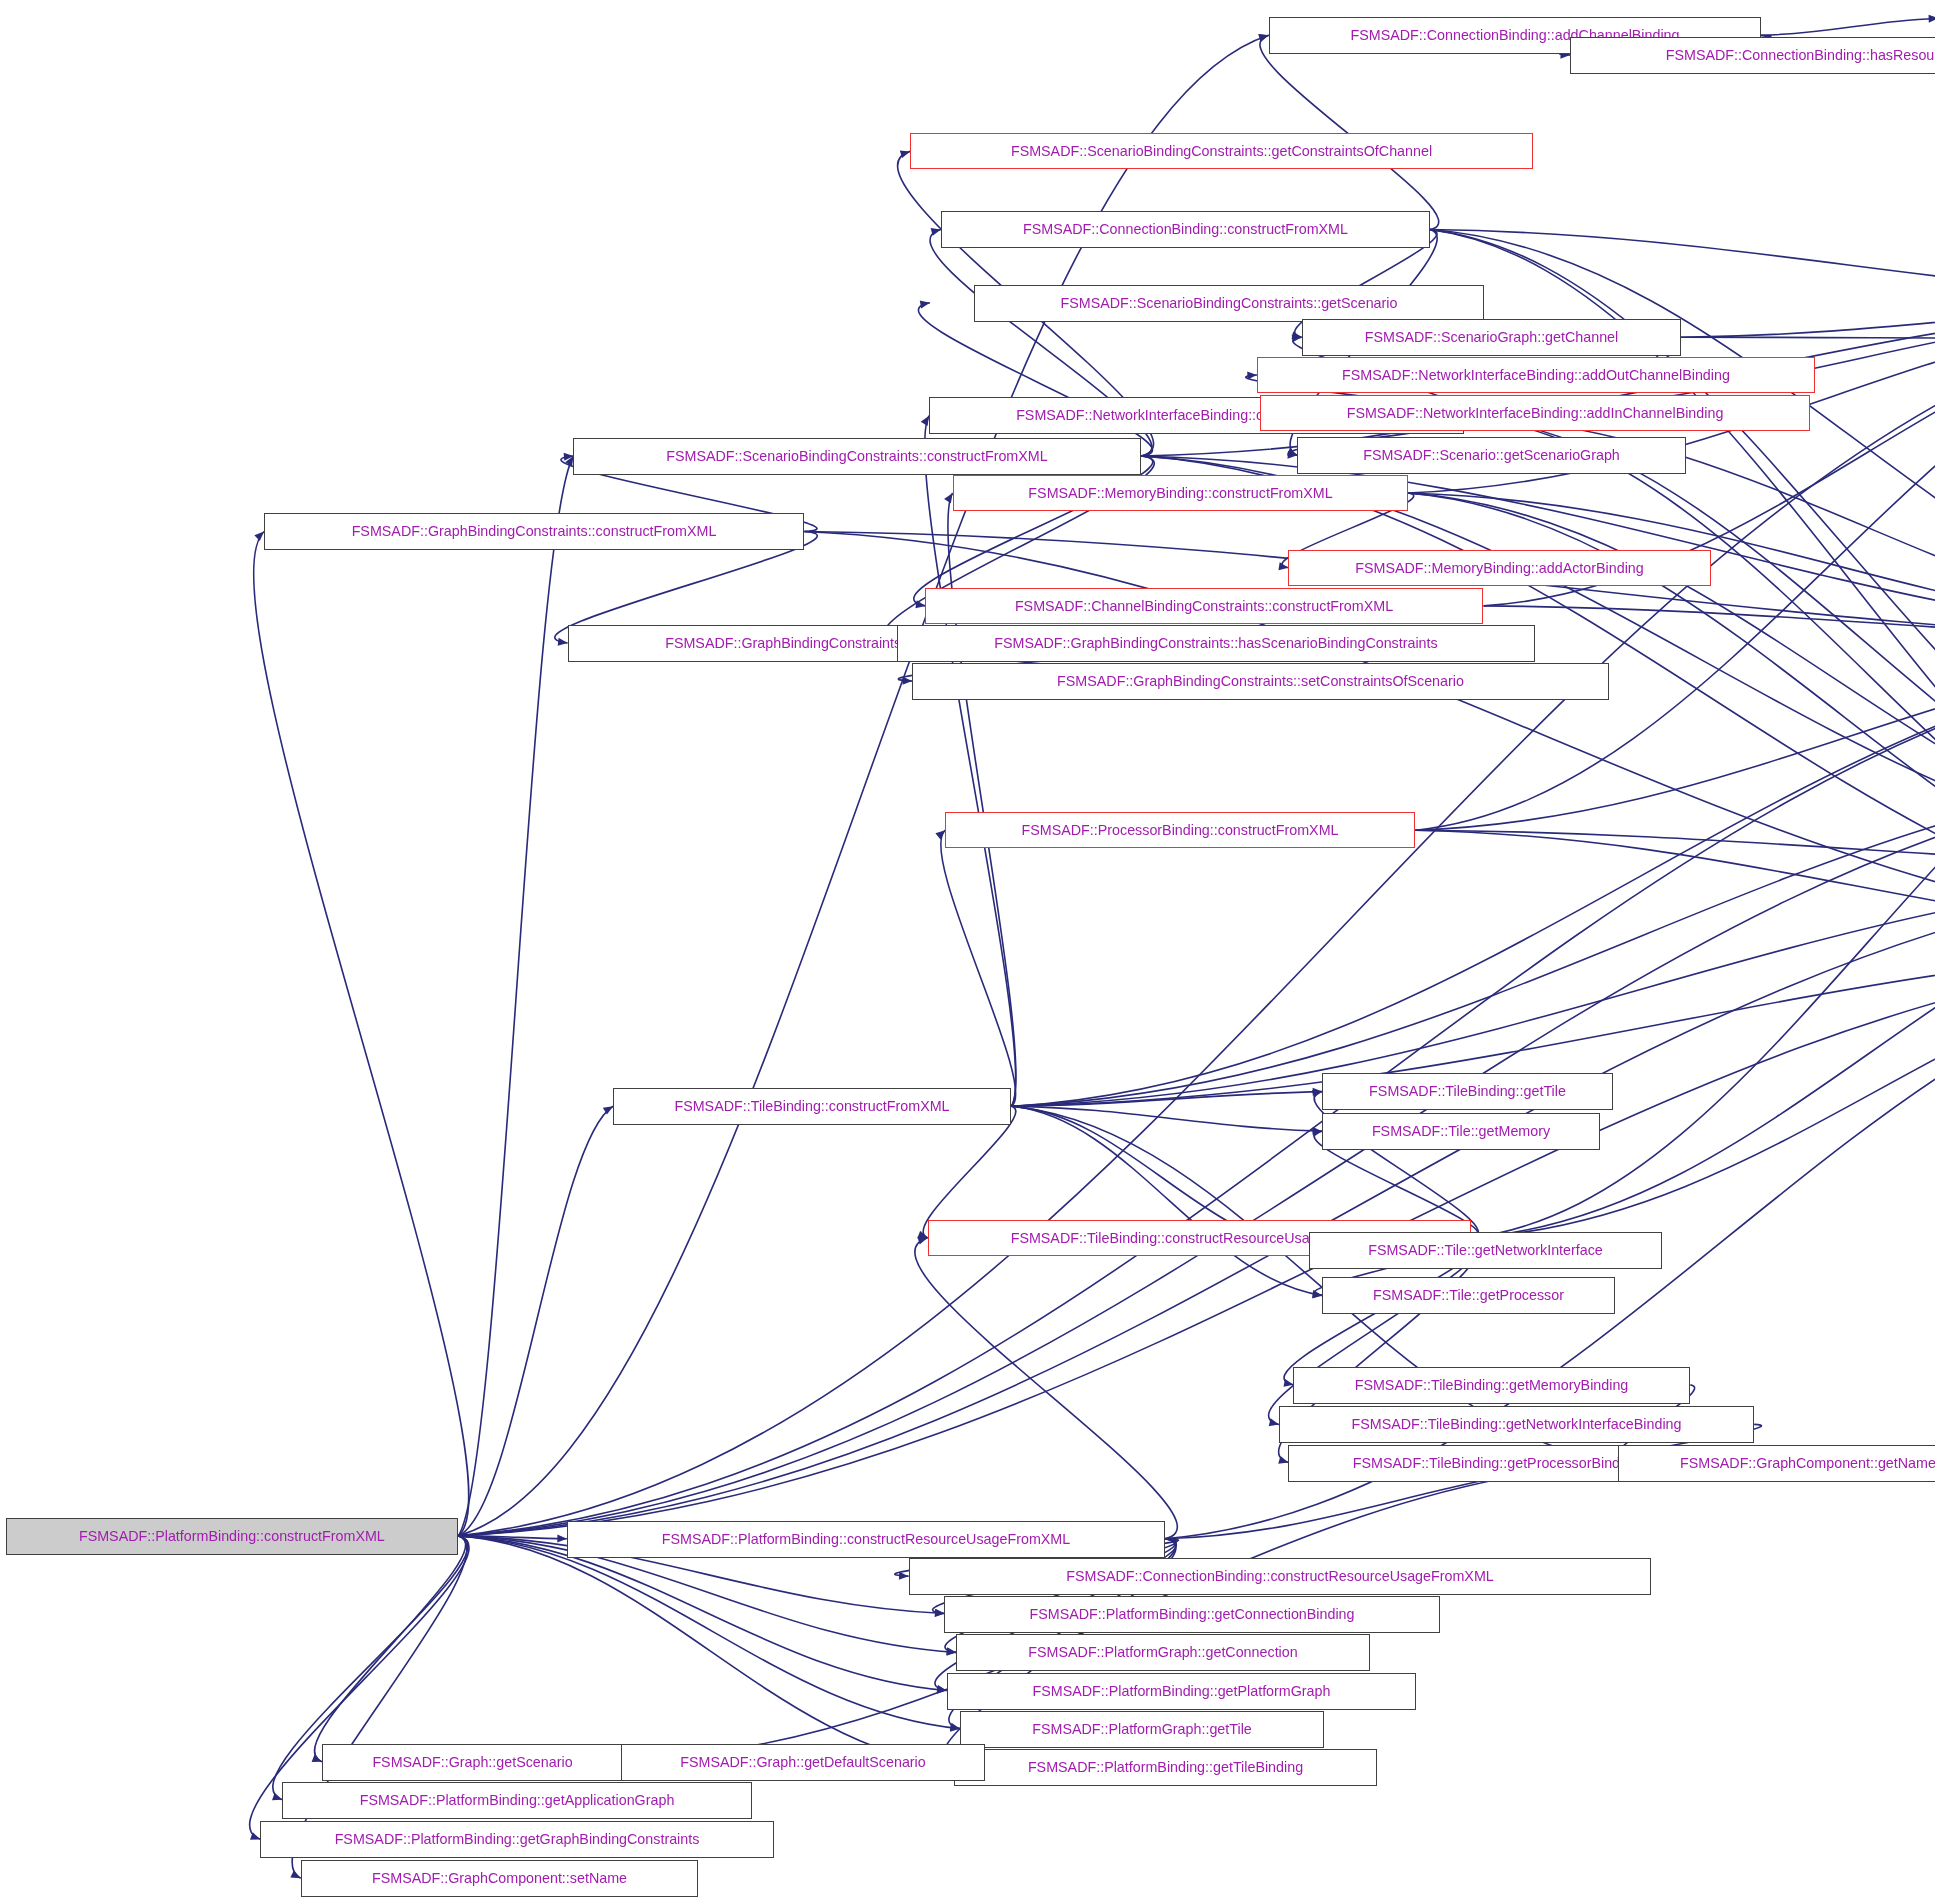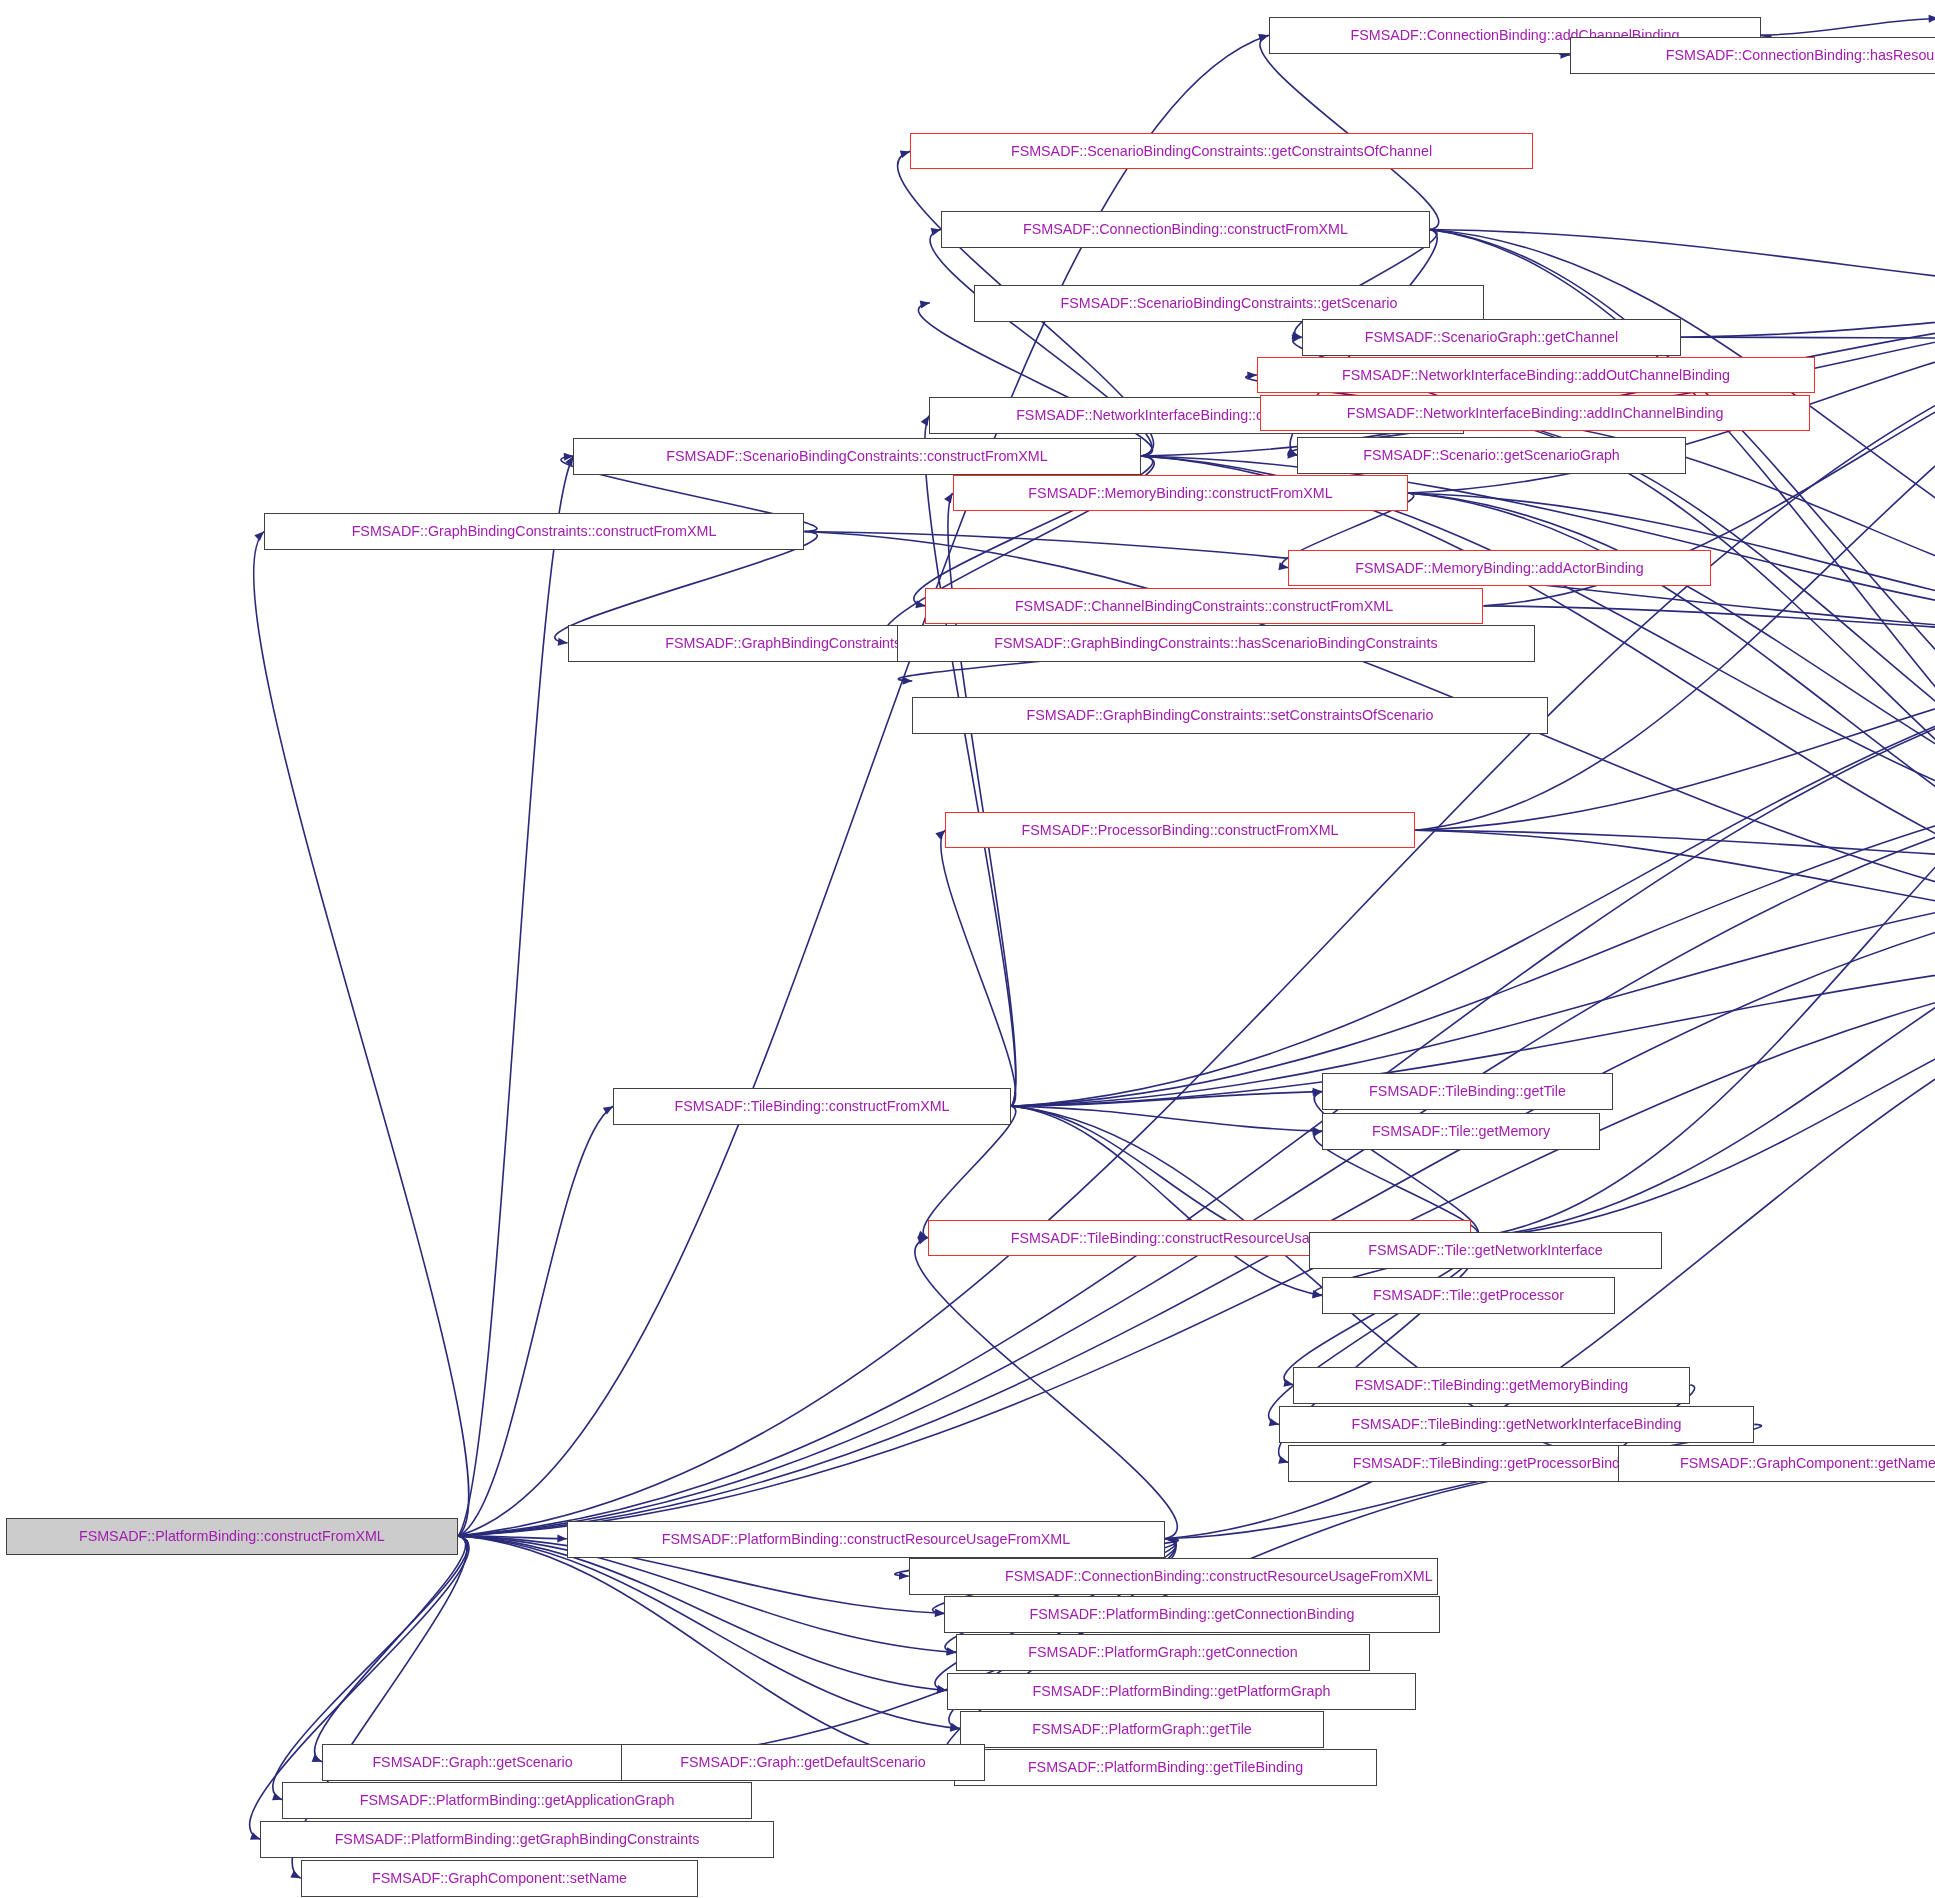--- a/index.html
+++ b/index.html
@@ -257,21 +257,21 @@
     </div>
     <div class="nodebox red" style="left: 925px; top: 588px; width: 558px; height: 36px;">
       <span class="nodelabel">FSMSADF::ChannelBindingConstraints::constructFromXML</span>
     </div>
     <div class="nodebox" style="left: 568px; top: 625px; width: 602px; height: 37px;">
       <span class="nodelabel">FSMSADF::GraphBindingConstraints::getConstraintsOfScenario</span>
     </div>
     <div class="nodebox" style="left: 897px; top: 625px; width: 638px; height: 37px;">
       <span class="nodelabel">FSMSADF::GraphBindingConstraints::hasScenarioBindingConstraints</span>
     </div>
-    <div class="nodebox" style="left: 912px; top: 697px; width: 636px; height: 37px;">
+    <div class="nodebox" style="left: 912px; top: 663px; width: 697px; height: 37px;">
       <span class="nodelabel">FSMSADF::GraphBindingConstraints::setConstraintsOfScenario</span>
     </div>
     <div class="nodebox" style="left: 1269px; top: 17px; width: 492px; height: 37px;">
       <span class="nodelabel">FSMSADF::ConnectionBinding::addChannelBinding</span>
     </div>
     <div class="nodebox" style="left: 1570px; top: 37px; width: 588px; height: 37px;">
       <span class="nodelabel">FSMSADF::ConnectionBinding::hasResourcesChannelBinding</span>
     </div>
     <div class="nodebox" style="left: 1302px; top: 319px; width: 379px; height: 37px;">
       <span class="nodelabel">FSMSADF::ScenarioGraph::getChannel</span>
@@ -317,21 +317,21 @@
     </div>
     <div class="nodebox" style="left: 1288px; top: 1445px; width: 416px; height: 37px;">
       <span class="nodelabel">FSMSADF::TileBinding::getProcessorBinding</span>
     </div>
     <div class="nodebox" style="left: 1618px; top: 1445px; width: 380px; height: 37px;">
       <span class="nodelabel">FSMSADF::GraphComponent::getName</span>
     </div>
     <div class="nodebox" style="left: 567px; top: 1521px; width: 598px; height: 37px;">
       <span class="nodelabel">FSMSADF::PlatformBinding::constructResourceUsageFromXML</span>
     </div>
-    <div class="nodebox" style="left: 909px; top: 1558px; width: 529px; height: 37px; justify-content: flex-end;">
+    <div class="nodebox" style="left: 909px; top: 1558px; width: 742px; height: 37px;">
       <span class="nodelabel">FSMSADF::ConnectionBinding::constructResourceUsageFromXML</span>
     </div>
     <div class="nodebox" style="left: 944px; top: 1596px; width: 496px; height: 37px; text-align: center;">
       <span class="nodelabel">FSMSADF::PlatformBinding::getConnectionBinding</span>
     </div>
     <div class="nodebox" style="left: 956px; top: 1634px; width: 414px; height: 37px;">
       <span class="nodelabel">FSMSADF::PlatformGraph::getConnection</span>
     </div>
     <div class="nodebox" style="left: 947px; top: 1673px; width: 469px; height: 37px;">
       <span class="nodelabel">FSMSADF::PlatformBinding::getPlatformGraph</span>

